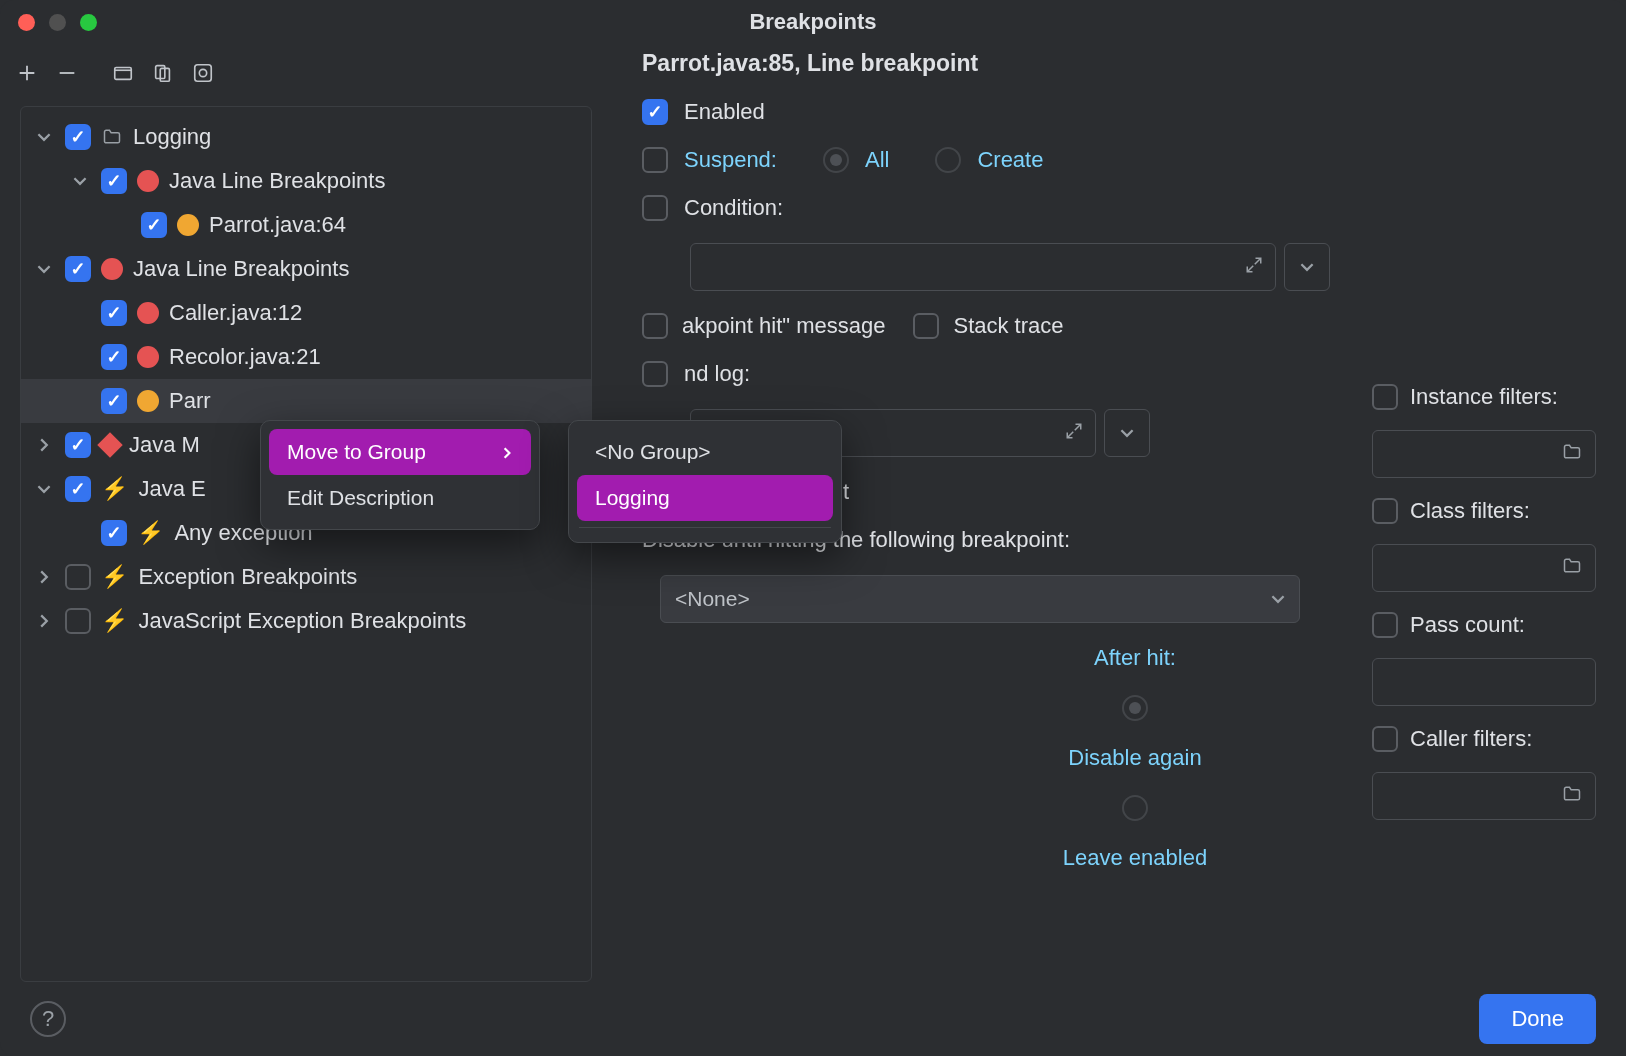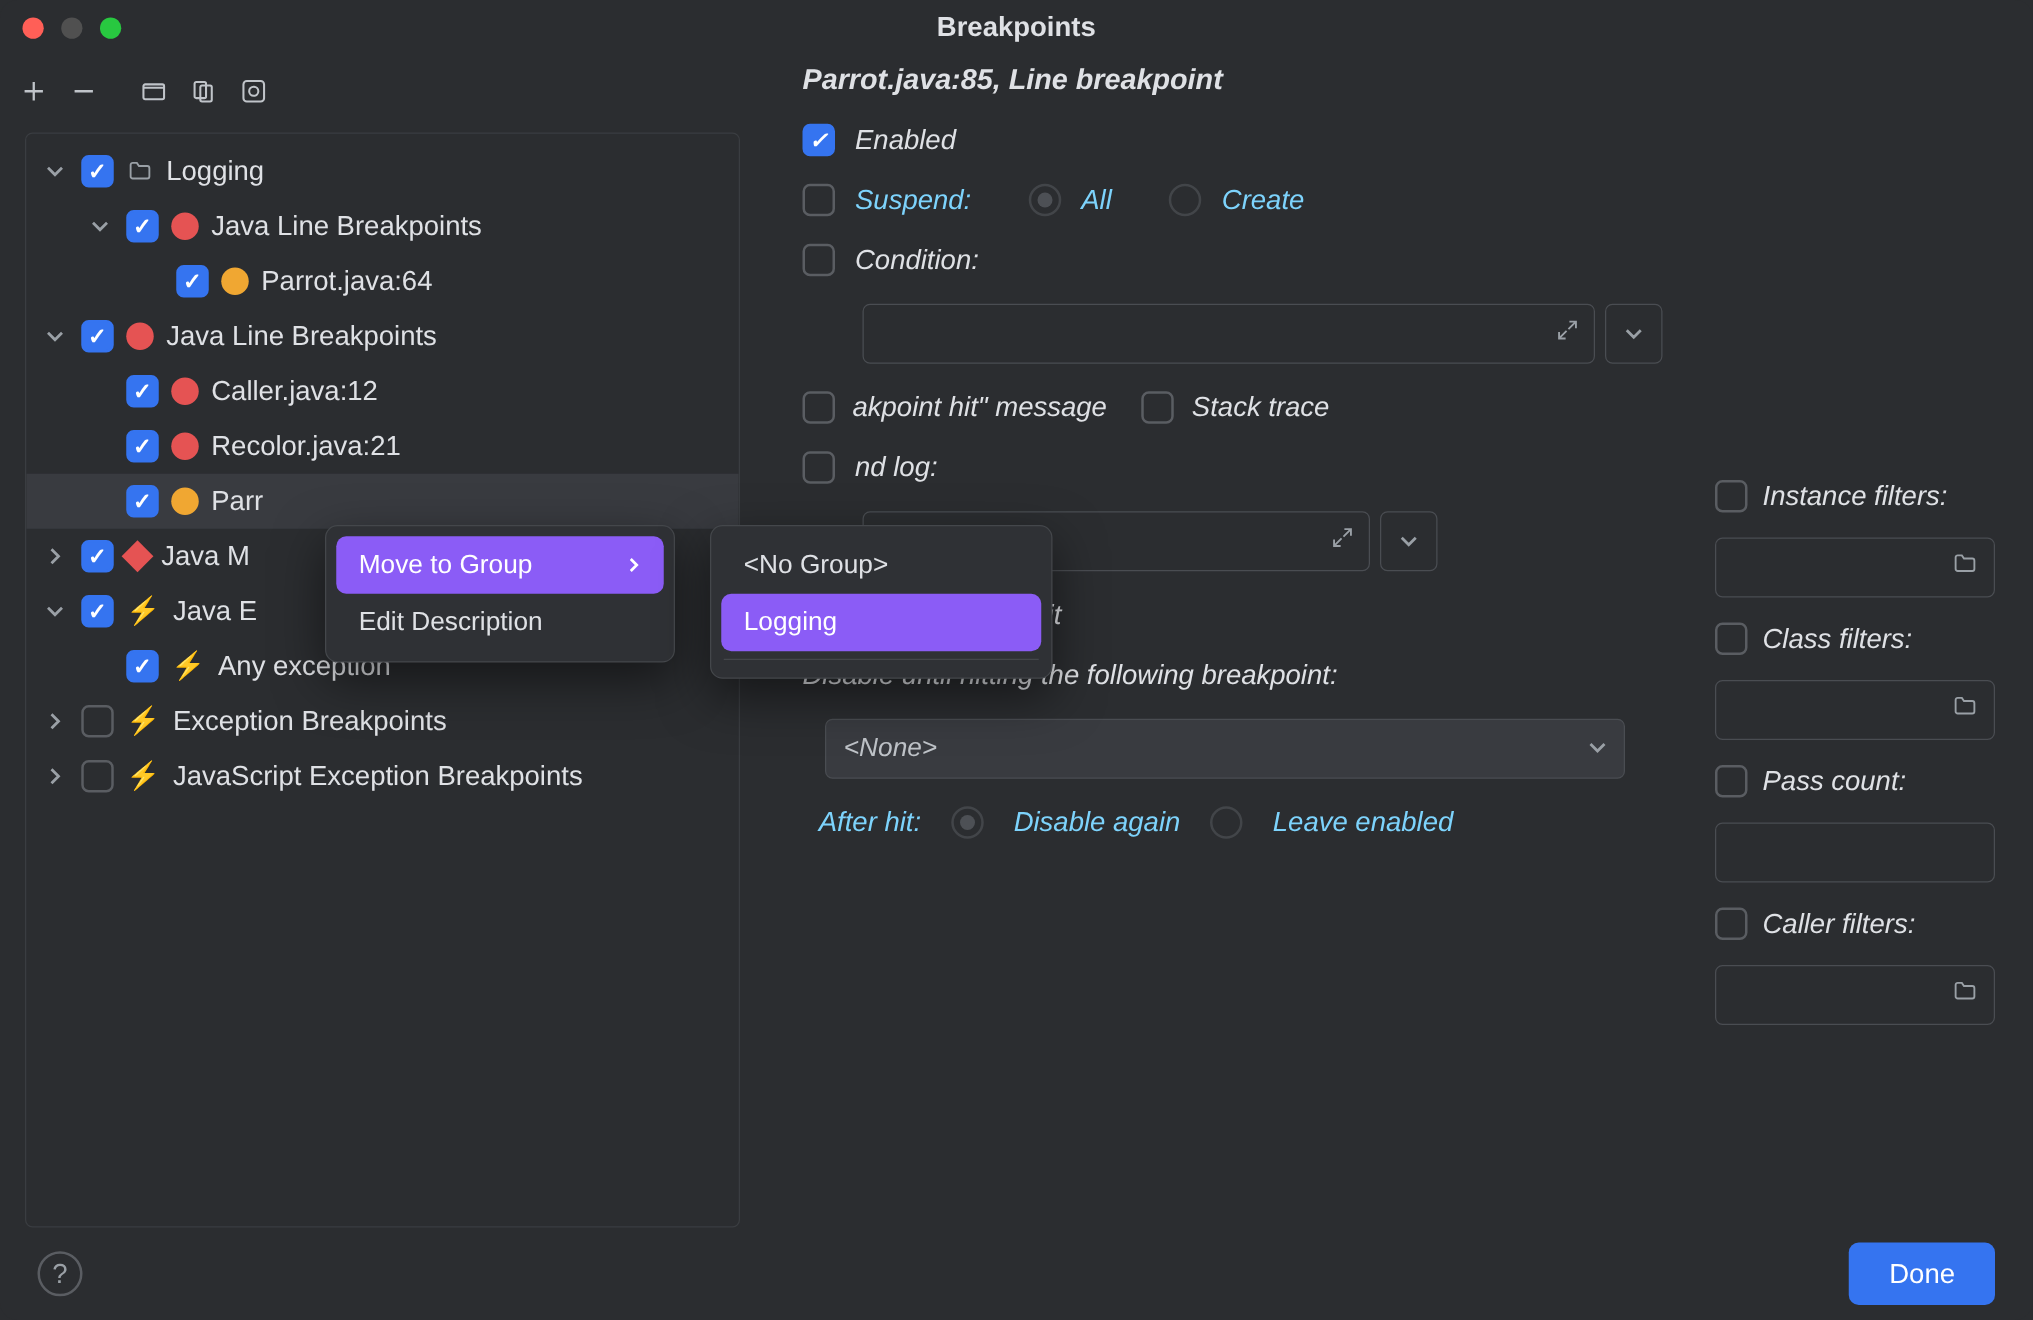--- a/index.html
+++ b/index.html
@@ -112,21 +112,20 @@
   }
   .bolt { color:#e55353; font-size:22px; flex-shrink:0; }
   .folder { color:#9aa0a6; font-size:20px; flex-shrink:0; width:22px; display:inline-flex; }
   .rowtext { font-size:22px; }
 
   
   .rightpanel {
     flex: 1;
     padding: 6px 30px 0 30px;
     position: relative;
-    font-style: italic;
   }
   .bp-title { font-size:23px; font-weight:600; margin-bottom: 22px; }
   .row { display:flex; align-items:center; gap:16px; margin-bottom: 22px; }
   .label { font-size:22px; }
   .dim { color:#7dd3fc; }
   .radio {
     width:26px; height:26px; border:2px solid #5a5d62; border-radius:50%;
     display:inline-flex; align-items:center; justify-content:center;
   }
   .radio.sel { border-color:#5a5d62; }
@@ -160,21 +159,21 @@
     border:1px solid #44474b; border-radius:10px;
     box-shadow: 0 14px 40px rgba(0,0,0,0.5);
     padding: 8px;
     z-index: 100;
   }
   .menuitem {
     height: 46px; border-radius:8px; display:flex; align-items:center;
     padding: 0 18px; font-size:21px; gap: 14px; justify-content:space-between;
     cursor:pointer;
   }
-  .menuitem.hl { background:#8b5cf6; color:#fff; }
+  .menuitem.hl { background:#a21caf; color:#fff; }
   .hr { height:1px; background:#44474b; margin: 6px 2px; }
 
   .cursor-ptr {
     position:absolute;
     width:22px; height:26px;
   }
   .cursor-ptr svg { filter: drop-shadow(0 0 2px #000); }
 
   
   .footer {
@@ -434,21 +433,21 @@
         </div>
       <div class="row" style="margin-left:18px;">
         <div class="combo" style="width:640px;">
           <span>&lt;None&gt;</span>
           <span class="arrow"><svg width="14" height="14" viewBox="0 0 10 10">
                 <path d="M1 3l4 4 4-4" fill="none" stroke="currentColor" stroke-width="1.6"></path>
               </svg></span>
         </div>
       </div>
 
-      <div class="row dim" style="margin-left:13px; gap:24px;">
+      <div class="row dim" style="margin-left:32px; gap:24px;flex-direction:column;">
         <span class="label dim">After hit:</span>
         <span class="radio sel dim"></span>
         <span class="label dim">Disable again</span>
         <span class="radio dim"></span>
         <span class="label dim">Leave enabled</span>
       </div>
 
       <div style="position:absolute; right:30px; top:340px; display:flex; flex-direction:column; gap:20px;">
         <div class="filterrow">
           <span class="cb"></span>

